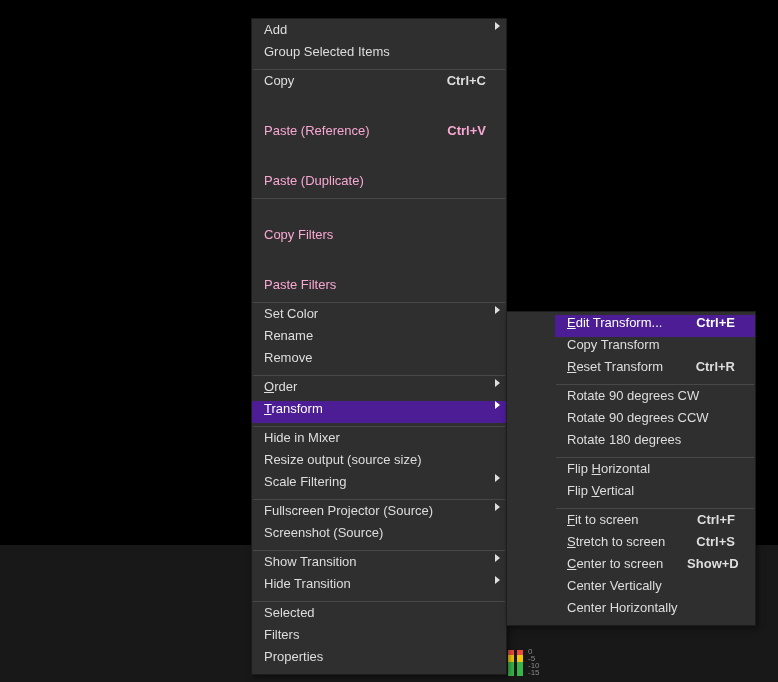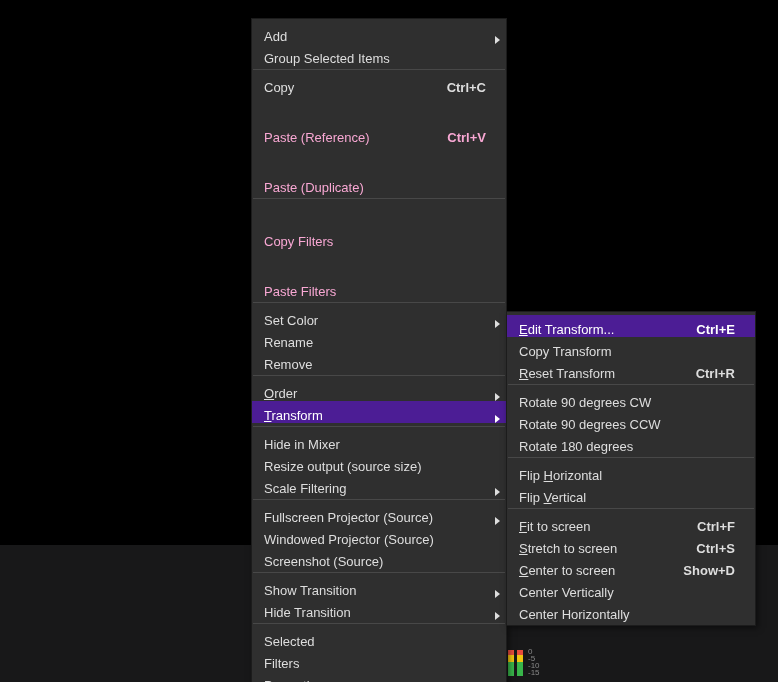--- a/index.html
+++ b/index.html
@@ -34,25 +34,26 @@
   }
   .menu.main {
     top: 18px;
     left: 251px;
     width: 256px;
   }
   .menu.submenu {
     top: 311px;
     left: 506px;
     width: 220px;
+    padding-left: 48px;
   }
   .menu-item {
     height: 22px;
     display: flex;
-    align-items: flex-end;
+    align-items: flex-start;
     padding: 0 20px 0 12px;
     color: #dedede;
     position: relative;
     white-space: nowrap;
   }
   .menu-item.disabled { color: #f9a8d4; margin-top: 28px; }
   .menu-item.highlight {
     background: #4c1d95;
     color: #ffffff;
   }
@@ -189,23 +190,20 @@
   <div class="menu-item">
       <span class="label">Scale Filtering</span>
       <span class="arrow"></span>
     </div>
   <div class="menu-sep"></div>
   <div class="menu-item">
       <span class="label">Fullscreen Projector (Source)</span>
       <span class="arrow"></span>
     </div>
   <div class="menu-item">
-      <span class="label">Windowed Projector (Source)</span>
-    </div>
-  <div class="menu-item">
       <span class="label">Screenshot (Source)</span>
     </div>
   <div class="menu-sep"></div>
   <div class="menu-item">
       <span class="label">Show Transition</span>
       <span class="arrow"></span>
     </div>
   <div class="menu-item">
       <span class="label">Hide Transition</span>
       <span class="arrow"></span>

